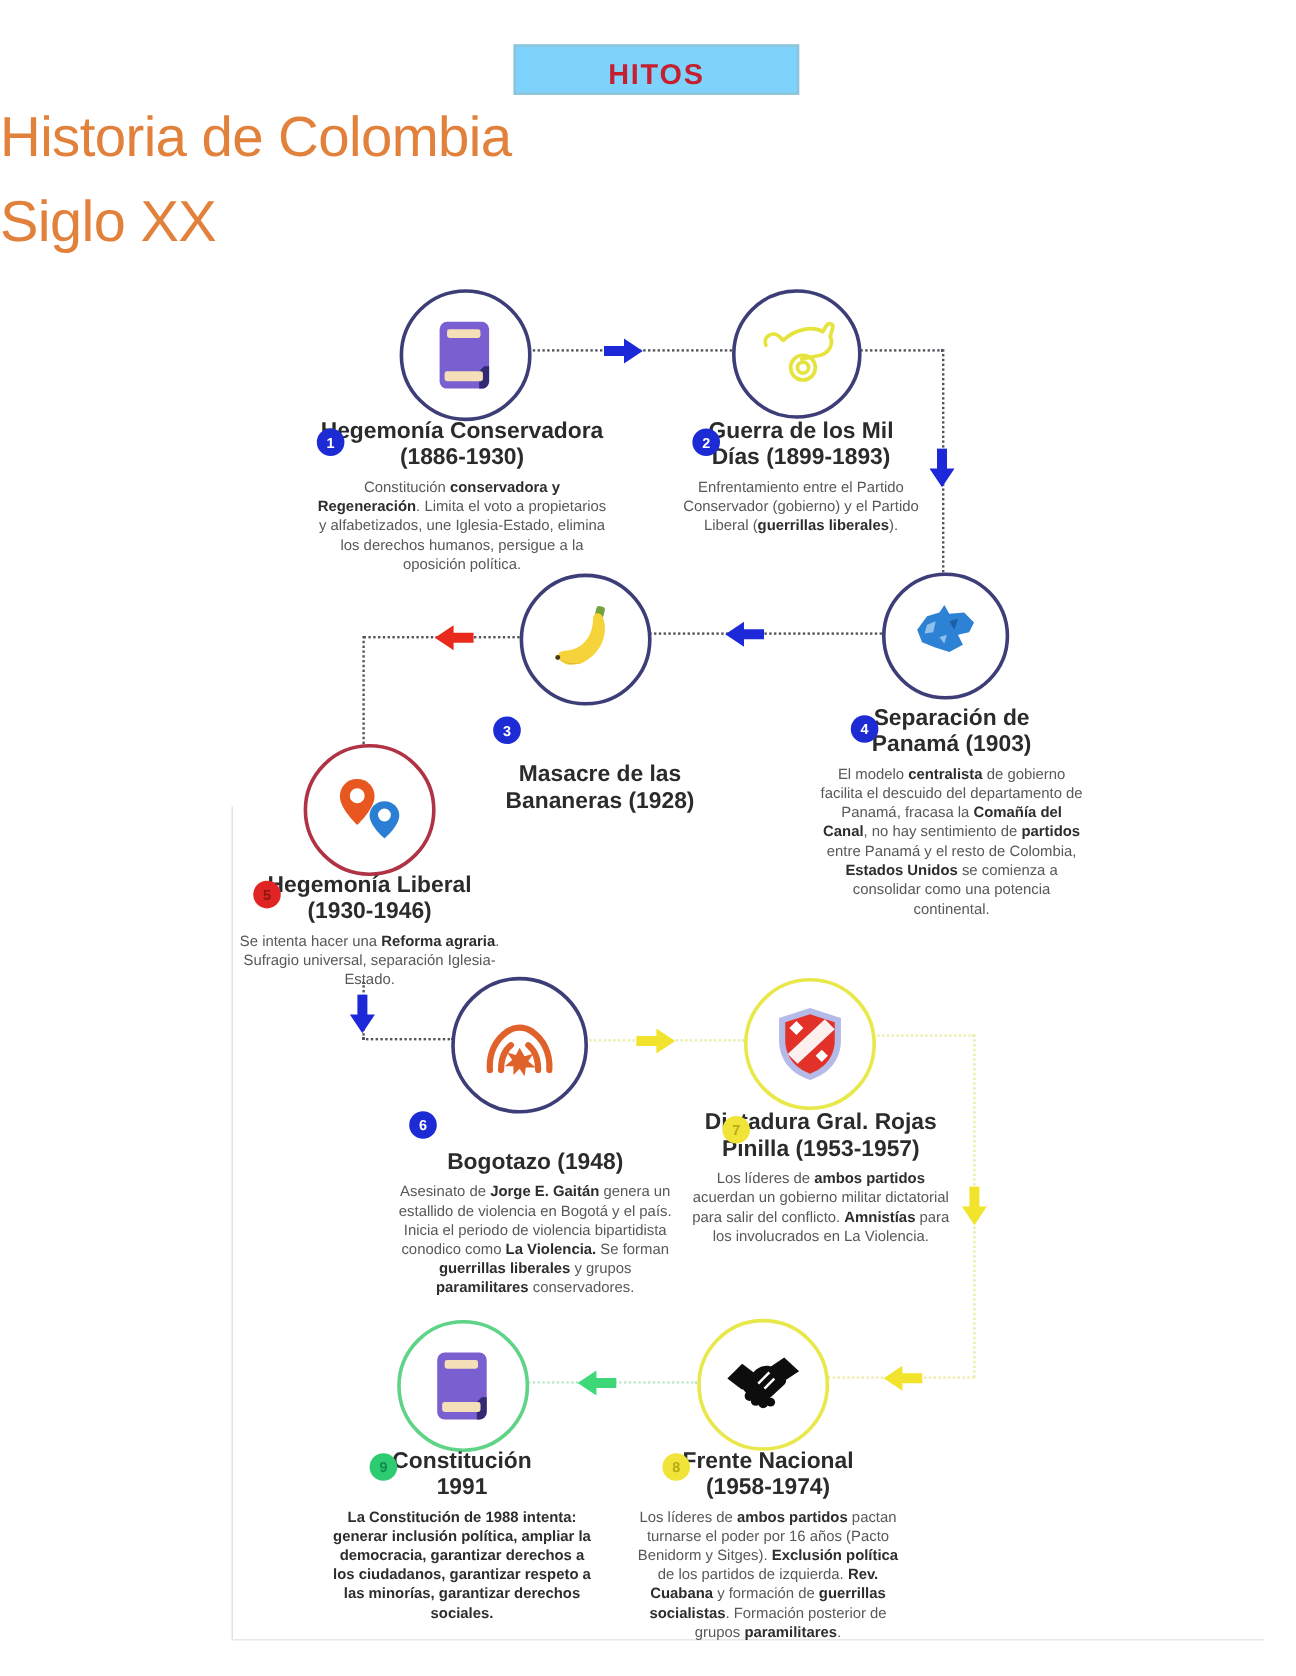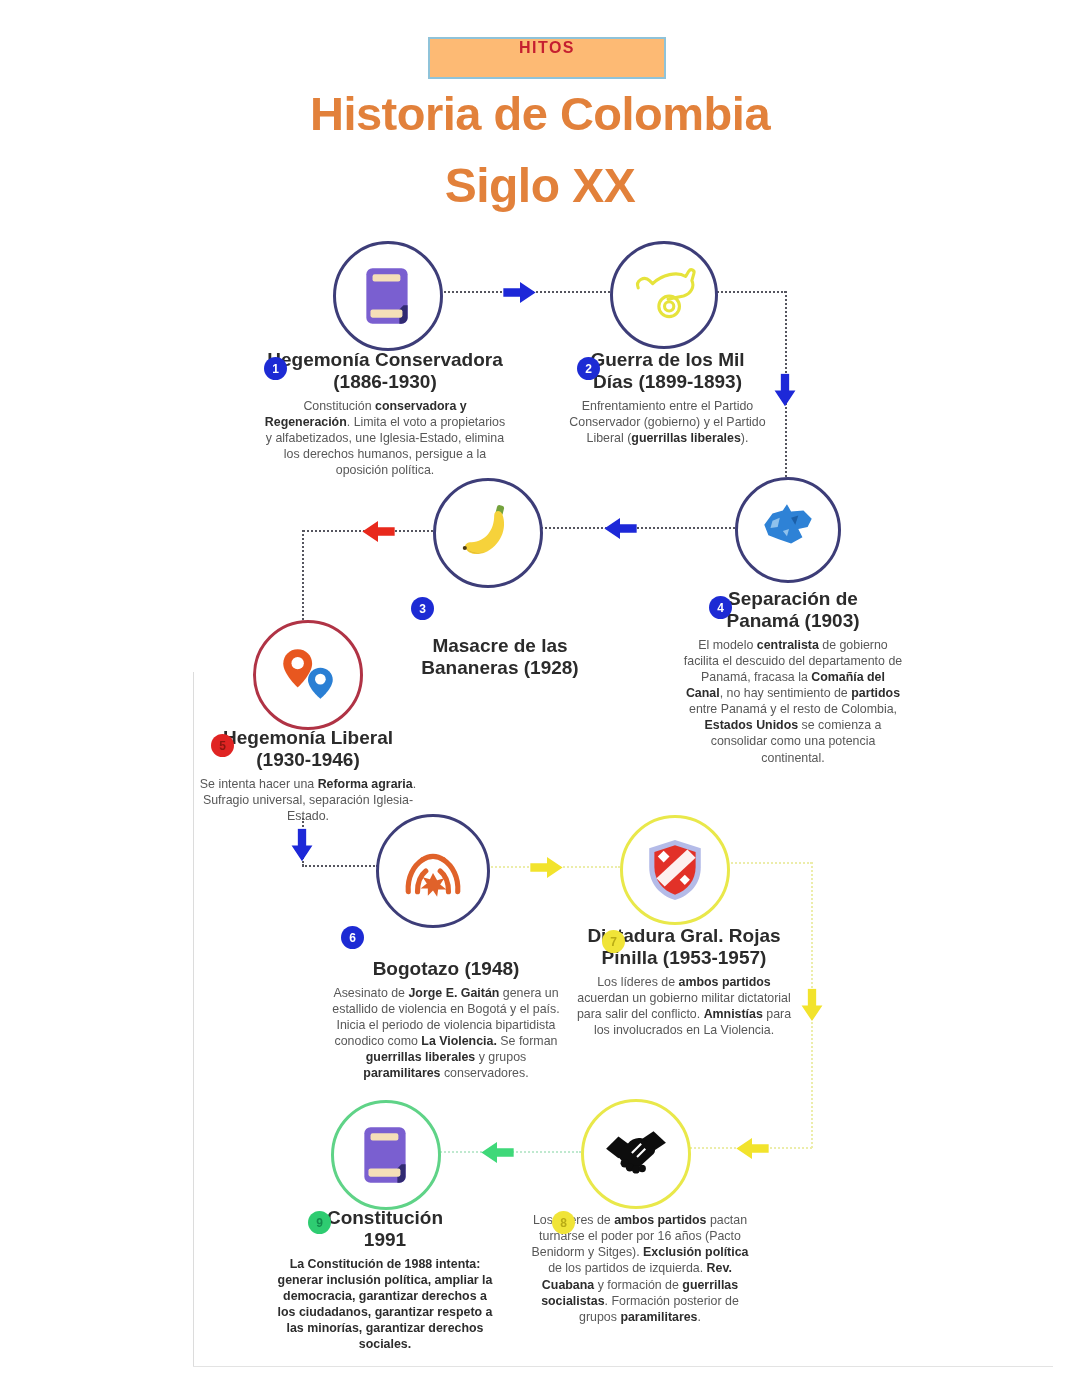--- a/index.html
+++ b/index.html
@@ -1,25 +1,25 @@
 <!DOCTYPE html>
 <html style="--title-orange: #e2813b; --hitos-red: #c51f30; --hitos-border: #8fc3d9; --badge-blue: #1d2bd4; --badge-red: #e02423; --badge-yellow: #f0e438; --badge-green: #2ecc71; --arrow-blue: #1d28d8; --arrow-red: #e8291c; --arrow-yellow: #f2e32c; --arrow-green: #3fd879; --circle-navy: #3d3d78; --circle-red: #b03345; --circle-yellow: #e9e84a; --circle-green: #5fd387; --dot-dark: #55555e; --dot-yellow: #ecedaa; --dot-green: #bfe9cf;"><head>
 <meta charset="utf-8">
 <style>
   html,body{margin:0;padding:0;background:#fff;}
   .page{position:relative;width:1080px;height:1397px;background:#ffffff;
         font-family:"Liberation Sans",sans-serif;overflow:hidden;}
 
   
   .hitos{position:absolute;left:428px;top:37px;width:234px;height:38px;
-         border:2px solid var(--hitos-border);background:#fdba74;
-         display:flex;align-items:flex-start;justify-content:center;
-         font-weight:700;font-size:16px;letter-spacing:1.5px;color:var(--hitos-red);}
-  .main-title{position:absolute;left:0;width:100%;text-align:center;
-              font-weight:700;color:var(--title-orange);letter-spacing:-.5px;}
+         border:2px solid var(--hitos-border);background:#7dd3fc;
+         display:flex;align-items:flex-end;justify-content:center;
+         font-weight:700;font-size:24px;letter-spacing:1.5px;color:var(--hitos-red);}
+  .main-title{position:absolute;left:0;width:100%;
+              font-weight:400;color:var(--title-orange);letter-spacing:-.5px;}
   .mt1{top:86px;font-size:47px;}
   .mt2{top:158px;font-size:48px;}
 
   
   .h,.v{position:absolute;z-index:1;}
   .h{border-top:2px dotted;height:0;}
   .v{border-left:2px dotted;width:0;}
   .dl{border-color:var(--dot-dark);}
   .yl{border-color:var(--dot-yellow);}
   .gl{border-color:var(--dot-green);}
@@ -277,20 +277,22 @@
   <div class="node-text t6">
     <div class="node-title">Bogotazo (1948)</div>
     <div class="node-body">Asesinato de <b>Jorge E. Gaitán</b> genera un estallido de violencia en Bogotá y el país. Inicia el periodo de violencia bipartidista conodico como <b>La Violencia.</b> Se forman <b>guerrillas liberales</b> y grupos <b>paramilitares</b> conservadores.</div>
   </div>
   <div class="node-text t7">
     <div class="node-title">Dictadura Gral. Rojas
 Pinilla (1953-1957)</div>
     <div class="node-body">Los líderes de <b>ambos partidos</b> acuerdan un gobierno militar dictatorial para salir del conflicto. <b>Amnistías</b> para los involucrados en La Violencia.</div>
   </div>
   <div class="node-text t8">
+    <div class="node-title">Frente Nacional
+(1958-1974)</div>
     <div class="node-body">Los líderes de <b>ambos partidos</b> pactan turnarse el poder por 16 años (Pacto Benidorm y Sitges). <b>Exclusión política</b> de los partidos de izquierda. <b>Rev. Cuabana</b> y formación de <b>guerrillas socialistas</b>. Formación posterior de grupos <b>paramilitares</b>.</div>
   </div>
   <div class="node-text t9">
     <div class="node-title">Constitución
 1991</div>
     <div class="node-body"><b>La Constitución de 1988 intenta: generar inclusión política, ampliar la democracia, garantizar derechos a los ciudadanos, garantizar respeto a las minorías, garantizar derechos sociales.</b></div>
   </div>
 
 </div>
 

